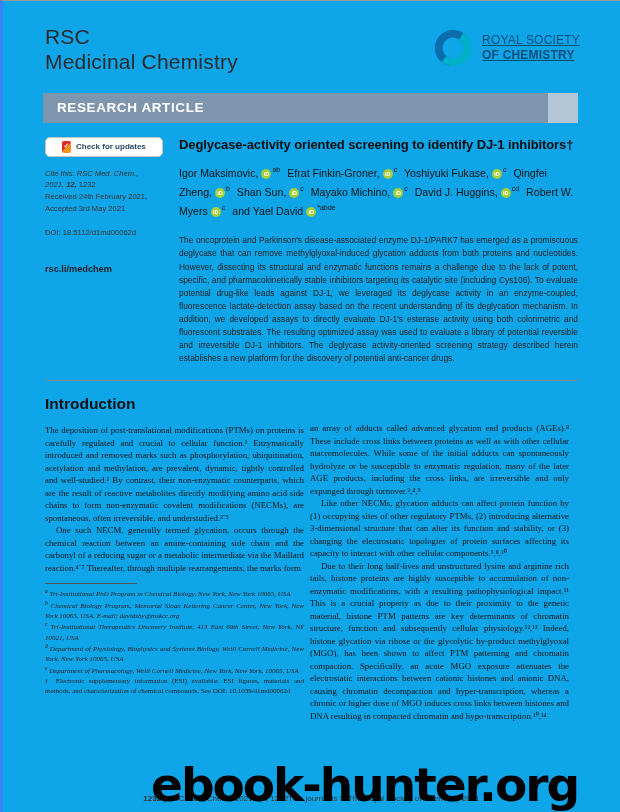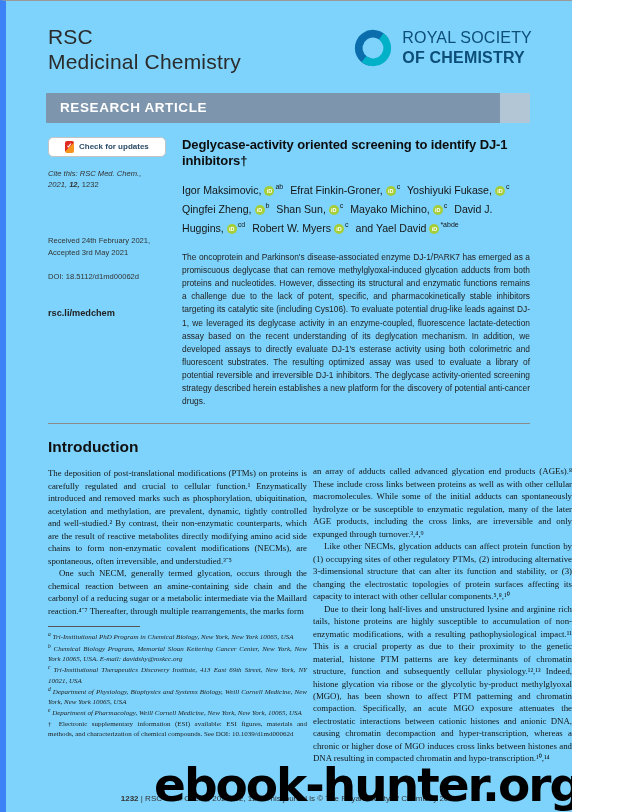--- a/index.html
+++ b/index.html
@@ -1,31 +1,31 @@
 <!DOCTYPE html>
 <html><head>
 <meta charset="utf-8">
 <style>
   * { box-sizing: border-box; margin: 0; padding: 0; }
   html,body { background:#ffffff; }
   .page {
     position: relative;
-    width: 572px; height: 812px;
-    background: #7dd3fc;
+    width: 620px; height: 812px;
+    background: #0ea5e9;
     overflow: hidden;
-    border-left: 6px solid #3b82f6;
+    border-left: 3px solid #3b82f6;
     border-top: 1px solid #999;
     font-family: "Liberation Sans", sans-serif;
     color: #111;
   }
   
   .masthead { position: relative; padding: 24px 42px 0 42px; }
   .journal-title { font-size: 21px; line-height: 1.18; color: #2b2b2b; letter-spacing: .2px; }
   .rsc-brand { position: absolute; top: 26px; right: 40px; display: flex; align-items: center; gap: 8px; }
-  .rsc-brand-text { font-size: 16px; line-height: 1.25; color: #0d4e79; letter-spacing: .2px; }
+  .rsc-brand-text { font-size: 12px; line-height: 1.25; color: #0d4e79; letter-spacing: .2px; text-decoration: underline; }
   .rsc-brand-text .l2 { font-weight: bold; }
   
   .banner {
     position: relative; margin: 18px 42px 0 40px; height: 30px;
     background: #7e96ad; color: #fff; display: flex; align-items: center;
     padding-left: 14px; font-weight: bold; font-size: 13.5px; letter-spacing: .6px;
   }
   .banner-end { position: absolute; right: 0; top: 0; width: 30px; height: 30px; background: #b3c6d6; }
   
   .art-head { display: flex; gap: 16px; margin: 14px 42px 0 42px; }
@@ -33,21 +33,21 @@
   .check-btn {
     display: inline-flex; align-items: center; gap: 5px;
     border: 1px solid #c4c4c4; border-radius: 5px; padding: 3px 16px;
     font-size: 8px; font-weight: bold; color: #2a4b66; background: #fff; cursor: pointer;
   }
   .cm-icon { display: inline-block; width: 9px; height: 12px;
     background: linear-gradient(135deg, #e02b20 50%, #f7941d 50%); border-radius: 2px; position: relative; }
   .cm-icon::after { content: "✓"; position: absolute; top: 1px; left: 1.5px; color: #fff; font-size: 7px; }
   .cite { margin-top: 11px; line-height: 1.55; width: 112px; }
   .it { font-style: italic; }
-  .recv { margin-top: 44px; line-height: 1.55; }
+  .recv { line-height: 1.55; }
   .doi { margin-top: 13px; }
   .rsclink { margin-top: 27px; font-weight: bold; font-size: 9.2px; color: #222; cursor: pointer; }
   .main-head { flex: 1; }
   .title { font-size: 13px; font-weight: bold; line-height: 1.28; color: #0d0d0d; letter-spacing: -.1px; }
   .authors { margin-top: 11px; font-size: 10.6px; line-height: 1.8; color: #141414; }
   .author { margin-right: 4px; }
   .orcid {
     display: inline-block; width: 10px; height: 10px; margin: 0 1px 0 3px;
     background: #a6ce39; border-radius: 50%; color: #fff; font-size: 5.5px; font-weight: bold;
     text-align: center; line-height: 10px; vertical-align: 1px; cursor: pointer;

